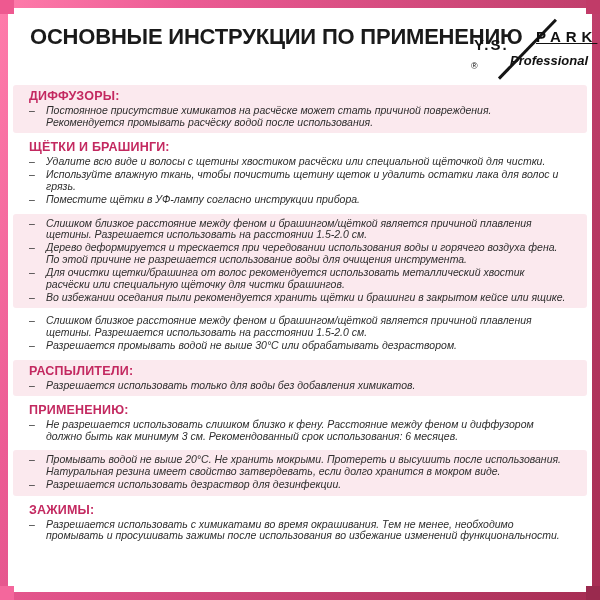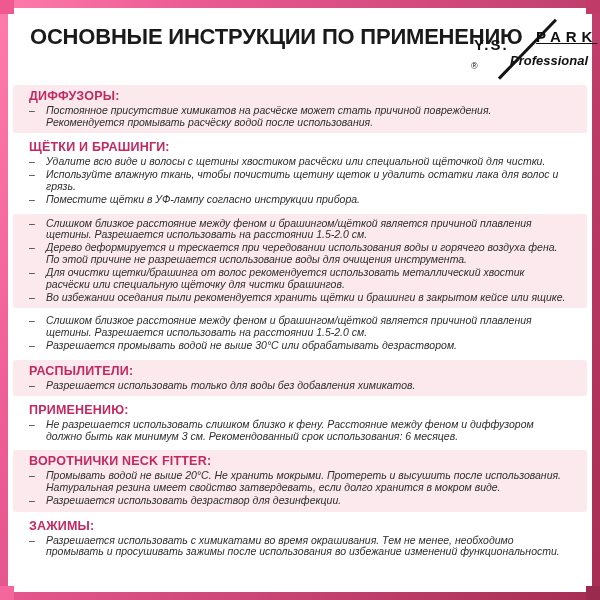--- a/index.html
+++ b/index.html
@@ -143,21 +143,20 @@
           </div>
         </div>
         <div class="section">
           <div class="section-heading">ПРИМЕНЕНИЮ:</div>
           <div class="bullet">
             <span class="bullet-dash">–</span>
             <span class="bullet-text">Не разрешается использовать слишком близко к фену. Расстояние между феном и диффузором должно быть как минимум 3 см. Рекомендованный срок использования: 6 месяцев.</span>
           </div>
         </div>
         <div class="section tinted">
-          <div class="section-heading">ВОРОТНИЧКИ NECK FITTER:</div>
           <div class="bullet">
             <span class="bullet-dash">–</span>
             <span class="bullet-text">Промывать водой не выше 20°C. Не хранить мокрыми. Протереть и высушить после использования. Натуральная резина имеет свойство затвердевать, если долго хранится в мокром виде.</span>
           </div>
           <div class="bullet">
             <span class="bullet-dash">–</span>
             <span class="bullet-text">Разрешается использовать дезраствор для дезинфекции.</span>
           </div>
         </div>
         <div class="section">

